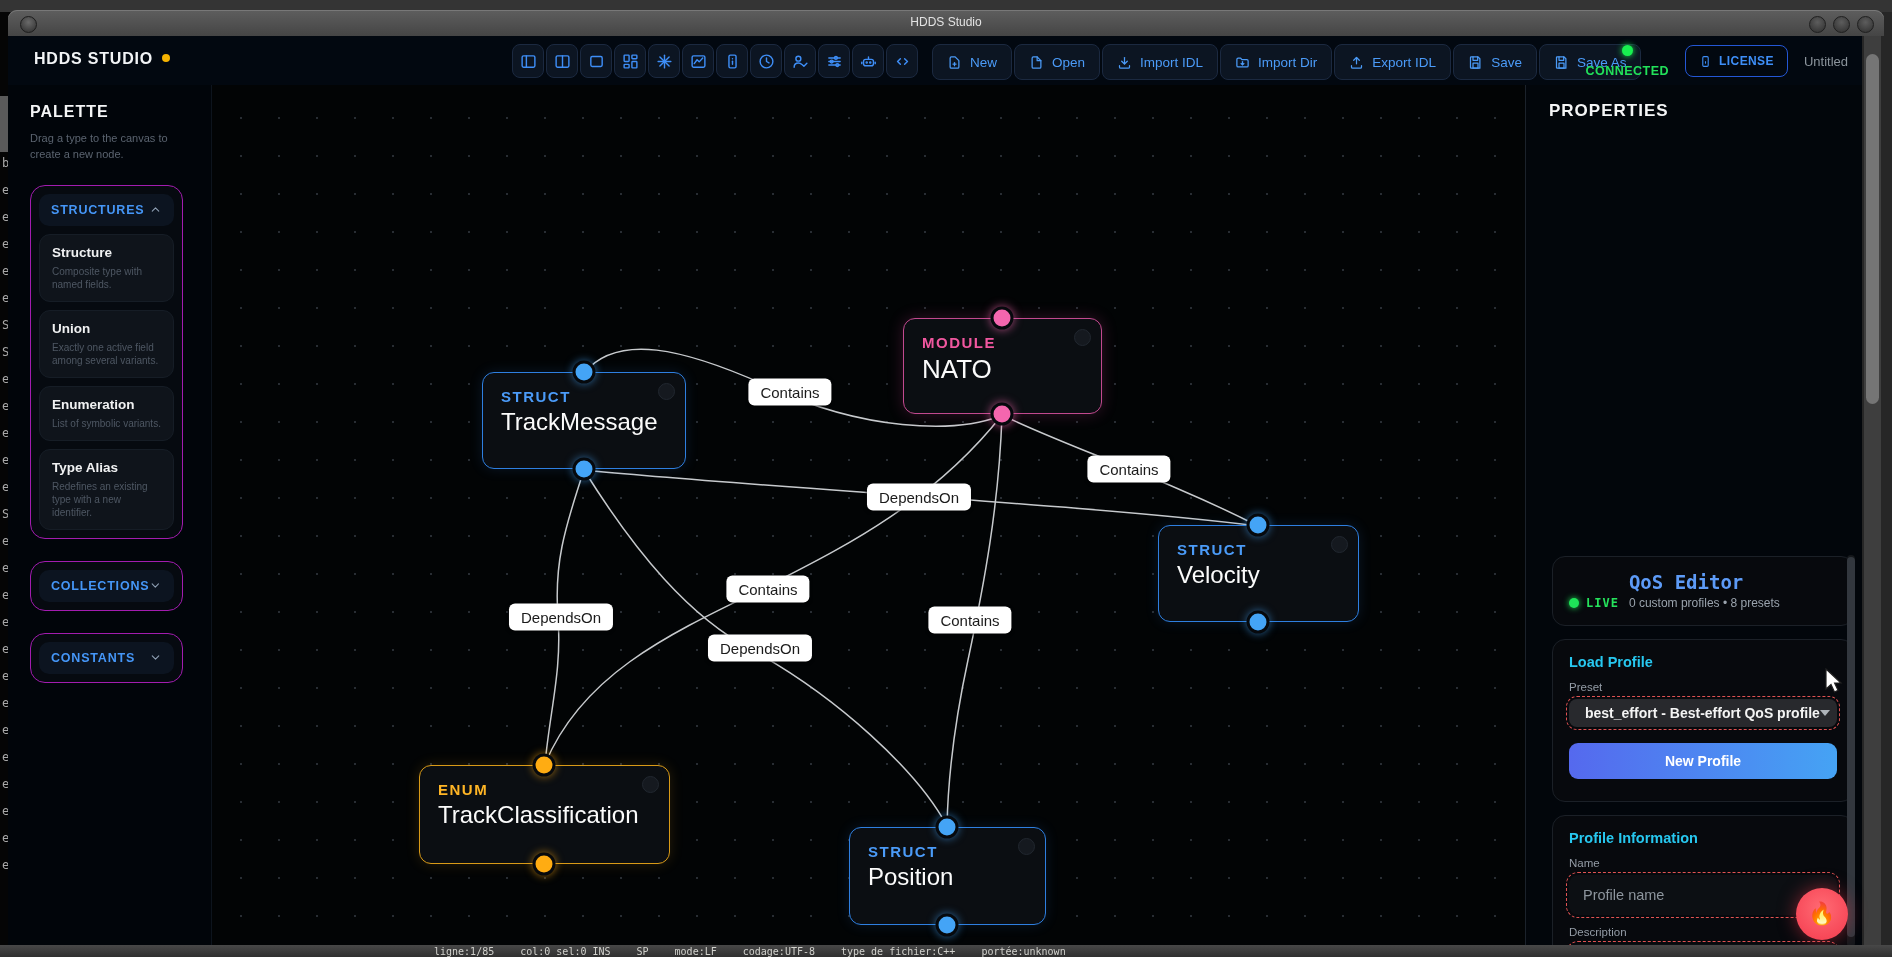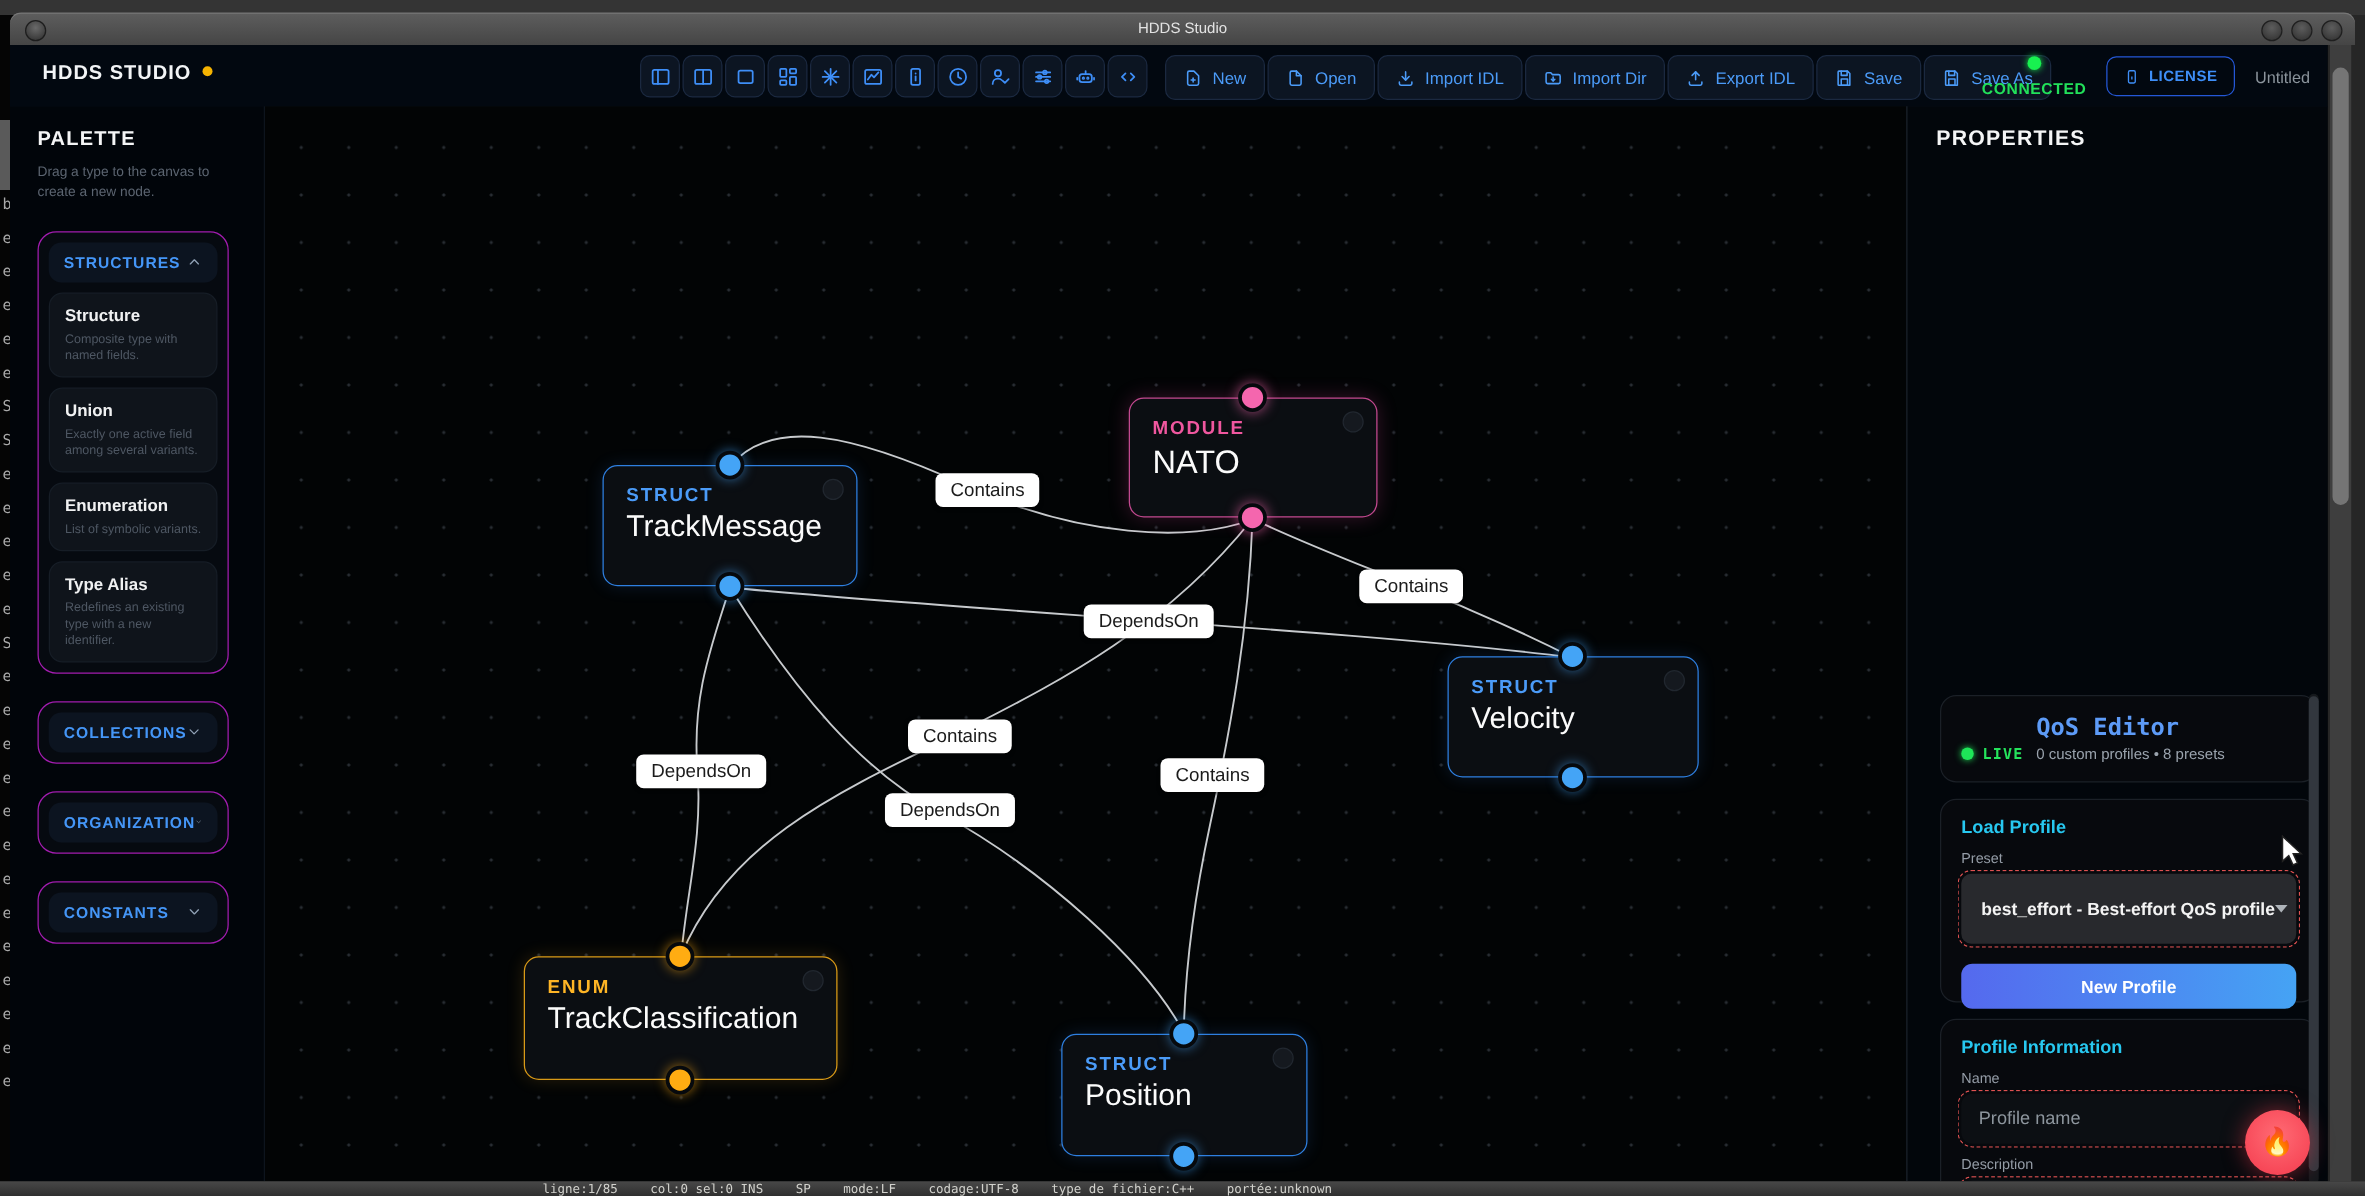--- a/index.html
+++ b/index.html
@@ -85,21 +85,21 @@
   .qos-head{top:471px;height:70px;padding:14px 16px;}
   .qos-row{display:flex;align-items:flex-end;gap:10px;}
   .live{display:flex;align-items:center;gap:7px;margin-top:5px;}
   .live-dot{width:10px;height:10px;border-radius:50%;background:#1ee558;box-shadow:0 0 6px #1ee558;}
   .live-txt{font-family:"DejaVu Sans Mono",monospace;font-weight:bold;font-size:12px;color:#25e35c;letter-spacing:1px;}
   .qos-title{font-family:"DejaVu Sans Mono",monospace;font-weight:bold;font-size:19px;color:#5d9bf7;}
   .qos-sub{font-size:12px;color:#9aa3ad;margin-top:3px;}
   .qos-load{top:554px;height:163px;padding:14px 16px;}
   .sec-title{color:#27c8f0;font-weight:bold;font-size:14.5px;}
   .mini-label{color:#949ca6;font-size:11.5px;margin-top:11px;}
-  .preset{margin-top:6px;height:56px;border-radius:8px;background:#28292d;outline:1.4px dashed #e05252;outline-offset:2px;
+  .preset{margin-top:6px;height:28px;border-radius:8px;background:#28292d;outline:1.4px dashed #e05252;outline-offset:2px;
     display:flex;align-items:center;justify-content:space-between;padding:0 12px 0 16px;box-sizing:border-box;}
   .preset-val{color:#f4f4f4;font-weight:bold;font-size:14px;white-space:nowrap;}
   .caret{width:0;height:0;border-left:5px solid transparent;border-right:5px solid transparent;border-top:6px solid #aeb3b9;}
   .newprofile{margin-top:16px;height:36px;border-radius:9px;background:linear-gradient(90deg,#5569ee,#45a3f4);
     color:#fff;font-weight:bold;font-size:14px;display:flex;align-items:center;justify-content:center;}
   .qos-info{top:730px;height:200px;padding:14px 16px;}
   .tinput{margin-top:6px;height:40px;width:100%;border-radius:9px;background:#0c0f13;border:none;
     outline:1.4px dashed #e05252;outline-offset:2px;color:#a16207;font-size:14.5px;padding:0 14px;box-sizing:border-box;
     font-family:"Liberation Sans",sans-serif;}
   .tinput::placeholder{color:#8d959d;}
@@ -361,28 +361,20 @@
 
       <div class="group">
         <div class="ghead">
           <span class="glabel">COLLECTIONS</span>
           <svg width="13" height="13" viewBox="0 0 24 24">
               <polyline points="6,9 12,15 18,9"></polyline>
             </svg>
         </div>
       </div>
 
-      <div class="group">
-        <div class="ghead">
-          <span class="glabel">ORGANIZATION</span>
-          <svg width="13" height="13" viewBox="0 0 24 24">
-              <polyline points="6,9 12,15 18,9"></polyline>
-            </svg>
-        </div>
-      </div>
 
       <div class="group">
         <div class="ghead">
           <span class="glabel">CONSTANTS</span>
           <svg width="13" height="13" viewBox="0 0 24 24">
               <polyline points="6,9 12,15 18,9"></polyline>
             </svg>
         </div>
       </div>
     </div>

